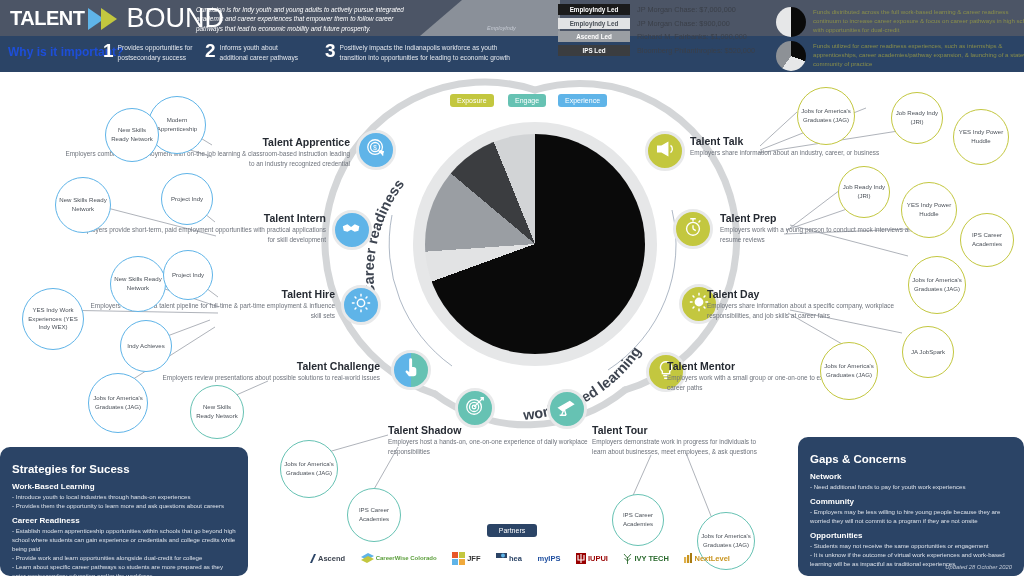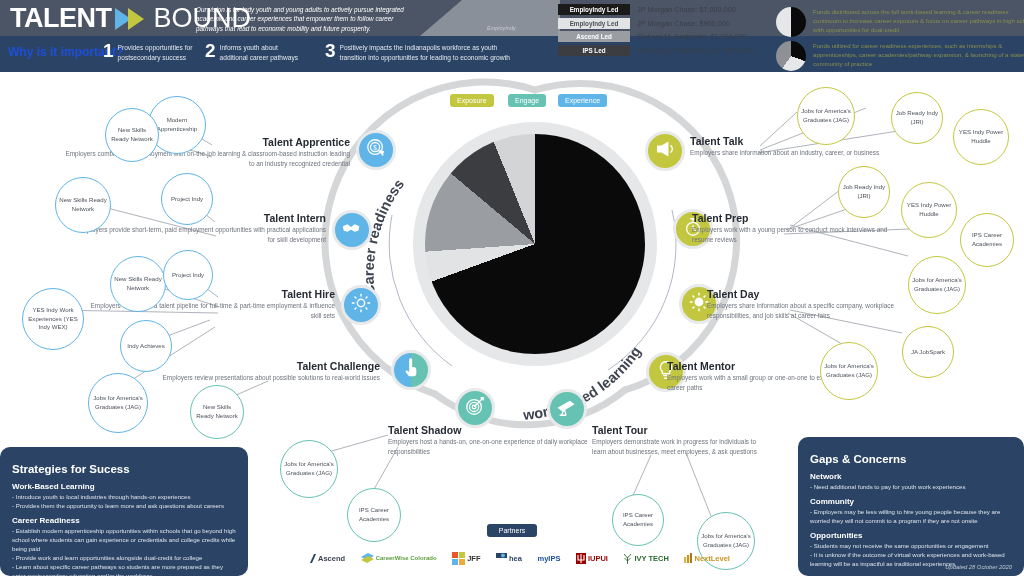--- a/index.html
+++ b/index.html
@@ -8,21 +8,21 @@
     font-family:"Liberation Sans", sans-serif;
     background:#ffffff; position:relative;
   }
   #root { position:relative; width:1024px; height:576px; }
 
   
   .hdr-band { position:absolute; left:0; top:0; width:1024px; height:36px; background:#4c5566; }
   .hdr-band-grey { position:absolute; left:420px; top:0; width:140px; height:36px; background:#8a9099;
                    clip-path: polygon(30% 0, 100% 0, 100% 100%, 0 100%); }
   .logo { position:absolute; left:10px; top:3px; display:flex; align-items:center; }
-  .logo-talent { font-size:27px; font-weight:bold; letter-spacing:-0.5px; color:#ffffff; font-family:"Liberation Sans",sans-serif; }
+  .logo-talent { font-size:20px; font-weight:bold; letter-spacing:-0.5px; color:#ffffff; font-family:"Liberation Sans",sans-serif; }
   .logo-arrow { width:34px; height:24px; margin:0 4px; position:relative; }
   .logo-bound { font-size:27px; letter-spacing:0px; color:#ffffff; font-weight:300; font-family:"Liberation Sans",sans-serif; }
   .vision { position:absolute; left:196px; top:5px; width:220px; font-size:6.4px; line-height:1.45;
             font-style:italic; color:#ffffff; }
   .emp-indy { position:absolute; left:487px; top:25px; font-size:5.5px; color:#c6cbd4; font-style:italic; }
 
   .why-band { position:absolute; left:0; top:36px; width:1024px; height:36px; background:#2b4466; }
   .why-title { position:absolute; left:8px; top:45px; font-size:12px; font-weight:bold; color:#1d4ed8; }
   .why-item { position:absolute; top:41px; display:flex; align-items:flex-start; }
   .why-num { font-size:19px; font-weight:bold; color:#ffffff; line-height:1; margin-right:4px; }
@@ -310,21 +310,21 @@
   </div>
   <div class="node-text" style="left:388px; top:424px; width:210px;">
     <div class="node-title">Talent Shadow</div>
     <div class="node-desc">Employers host a hands-on, one-on-one experience of daily workplace responsibilities</div>
   </div>
 
   <div class="node-text" style="left:690px; top:135px; width:205px;">
     <div class="node-title">Talent Talk</div>
     <div class="node-desc">Employers share information about an industry, career, or business</div>
   </div>
-  <div class="node-text" style="left:692px; top:212px; width:215px;">
+  <div class="node-text" style="left:720px; top:212px; width:215px;">
     <div class="node-title">Talent Prep</div>
     <div class="node-desc">Employers work with a young person to conduct mock interviews and resume reviews</div>
   </div>
   <div class="node-text" style="left:707px; top:288px; width:195px;">
     <div class="node-title">Talent Day</div>
     <div class="node-desc">Employers share information about a specific company, workplace responsibilities, and job skills at career fairs</div>
   </div>
   <div class="node-text" style="left:667px; top:360px; width:190px;">
     <div class="node-title">Talent Mentor</div>
     <div class="node-desc">Employers work with a small group or one-on-one to explore career paths</div>

